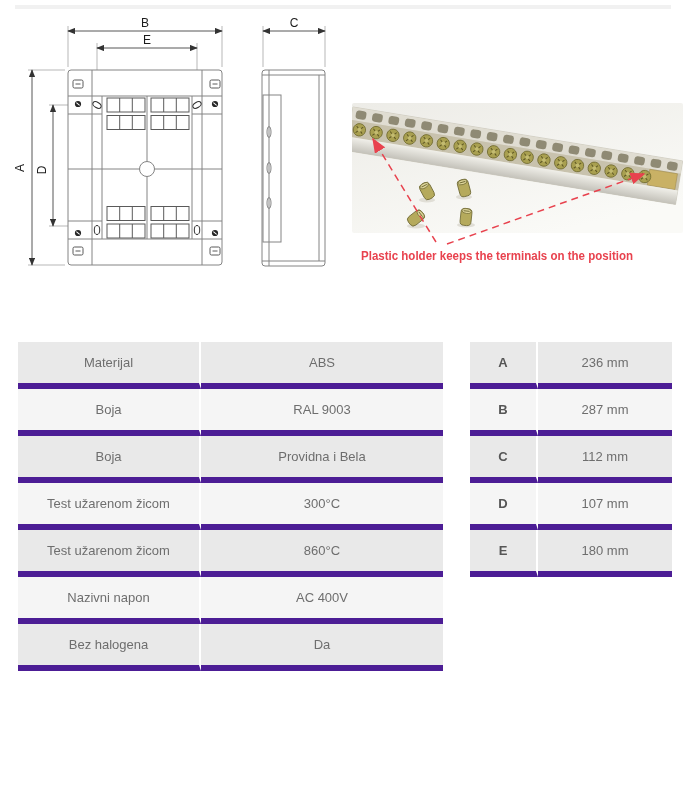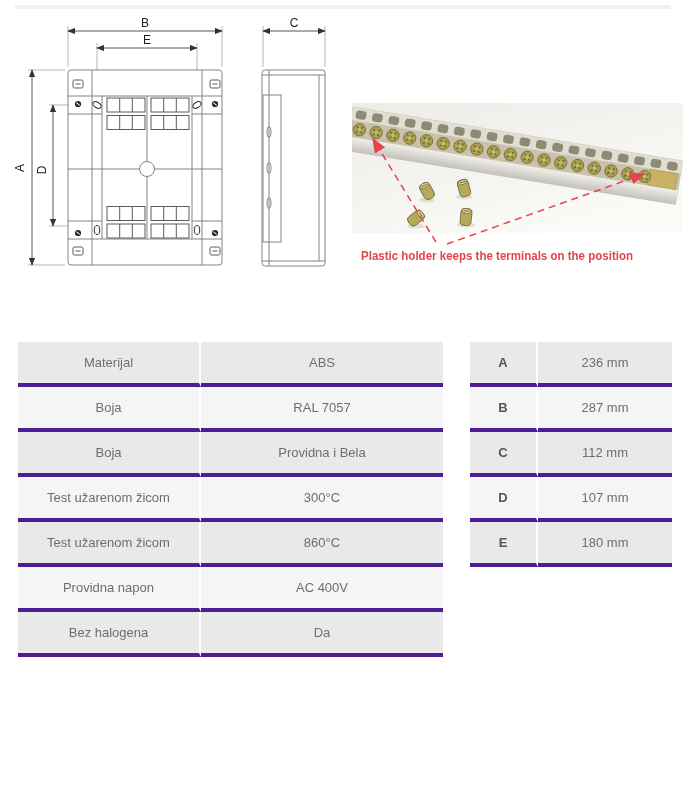--- a/index.html
+++ b/index.html
@@ -11,21 +11,21 @@
 
   svg.top-section { position:absolute; left:0; top:0; }
   svg text { font-family:"Liberation Sans", sans-serif; }
   .dim-label { font-size:12px; fill:#1c1c1c; }
   .photo-caption-text { font-size:12px; font-weight:bold; }
 
   table { position:absolute; border-collapse:separate; border-spacing:0; table-layout:fixed; }
   td {
     height:39px; text-align:center; vertical-align:middle;
     font-size:13px; color:#6e6e6e;
-    border-bottom:4px solid #4c1d95;
+    border-bottom:6px solid #4c1d95;
   }
   td:first-child { border-right:2px solid #ffffff; }
   tr:nth-child(odd) td { background:#e9e9e9; }
   tr:nth-child(even) td { background:#f5f5f5; }
 
   #spec-table { left:18px; top:342px; width:425px; }
   #spec-table td:first-child { width:179px; }
 
   #dims-table { left:470px; top:342px; width:202px; }
   #dims-table td:first-child { width:64px; font-weight:bold; color:#565656; }
@@ -243,36 +243,36 @@
   </svg>
 
   <table id="spec-table">
     <tbody>
       <tr>
           <td>Materijal</td>
           <td>ABS</td>
         </tr>
       <tr>
           <td>Boja</td>
-          <td>RAL 7057</td>
+          <td>RAL 9003</td>
         </tr>
       <tr>
           <td>Boja</td>
           <td>Providna i Bela</td>
         </tr>
       <tr>
           <td>Test užarenom žicom</td>
           <td>300°C</td>
         </tr>
       <tr>
           <td>Test užarenom žicom</td>
           <td>860°C</td>
         </tr>
       <tr>
-          <td>Providna napon</td>
+          <td>Nazivni napon</td>
           <td>AC 400V</td>
         </tr>
       <tr>
           <td>Bez halogena</td>
           <td>Da</td>
         </tr>
     </tbody>
   </table>
 
   <table id="dims-table">

